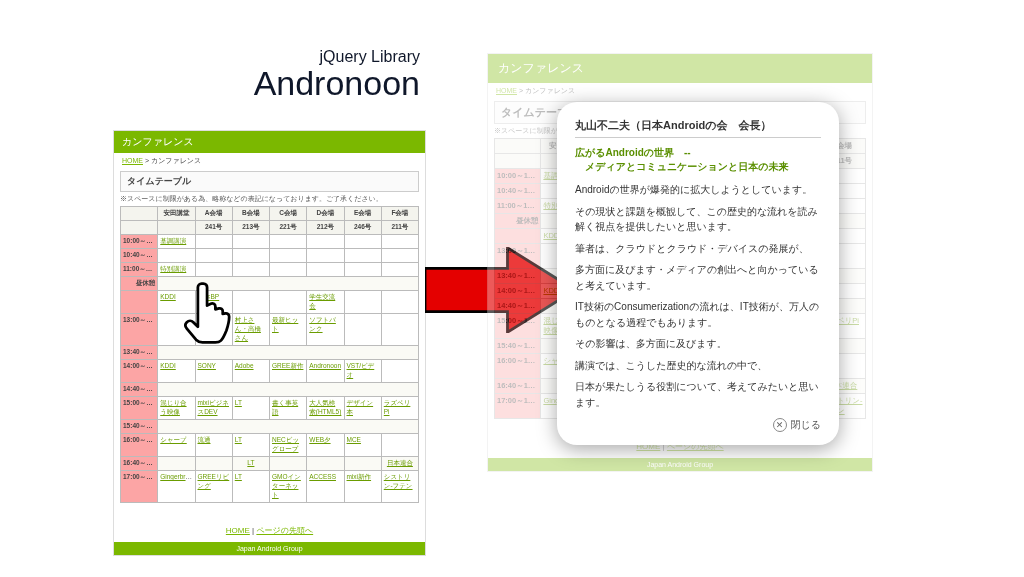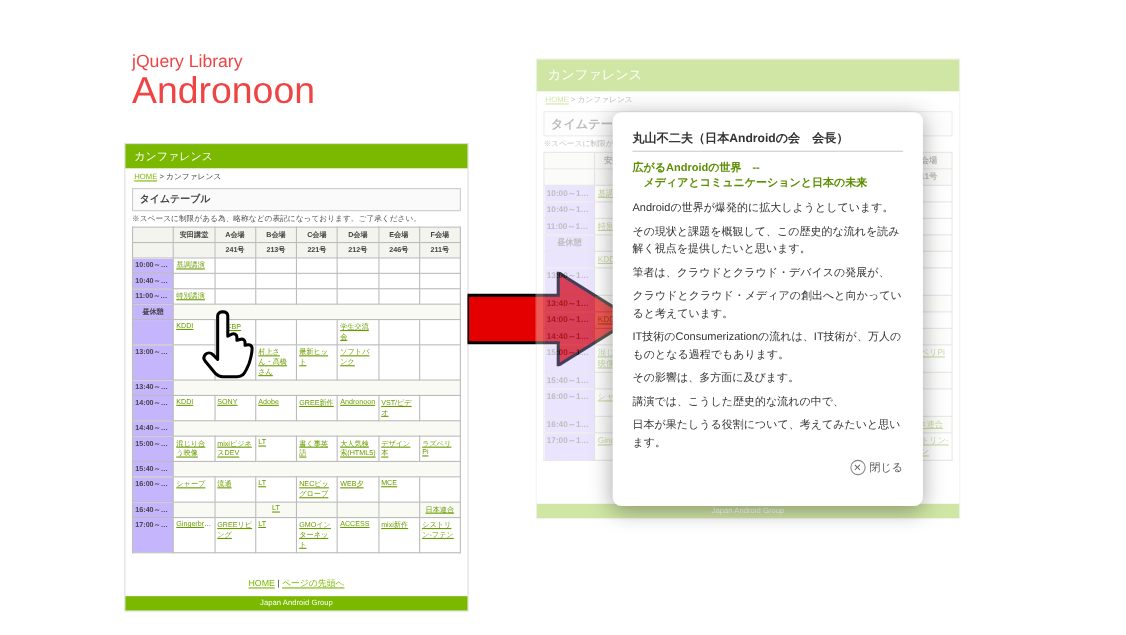--- a/index.html
+++ b/index.html
@@ -8,22 +8,23 @@
     height: 577px;
     font-family: "Hiragino Kaku Gothic Pro", "Meiryo", sans-serif;
     background: #fff;
     position: relative;
     overflow: hidden;
   }
   
   .heading {
     position: absolute;
     left: 120px; top: 48px;
+    text-align: right;
     width: 300px;
-    color: #ef4444;
+    color: #0f172a;
   }
   .heading .small { font-size: 16px; font-weight: 400; }
   .heading .big   { font-size: 34px; font-weight: 400; line-height: 1; }
 
   
   .page {
     position: absolute;
     width: 313px;
     border: 1px solid #ddd;
     background: #fff;
@@ -49,21 +50,21 @@
   .page .note { margin:2px 6px; font-size:7px; color:#555; }
   table.tt {
     margin:2px 6px 6px; border-collapse:collapse; width:calc(100% - 12px);
     font-size:6.5px; table-layout:fixed;
   }
   table.tt th, table.tt td {
     border:1px solid #bbb; padding:2px 2px; vertical-align:top;
     overflow:hidden; text-overflow:ellipsis;
   }
   table.tt thead th { background:#f4f4ee; font-weight:bold; text-align:center;}
-  table.tt td.time { background:#c4b5fd; font-weight:bold; white-space:nowrap; text-align:center;}
+  table.tt td.time { background:#fca5a5; font-weight:bold; white-space:nowrap; text-align:right;}
   table.tt td a, table.tt th a { color:#6a9c00; text-decoration:underline; }
   table.tt td.break { background:#fafaf5; text-align:center; color:#888;}
   .page .footlinks {
     text-align:center; padding:16px 0 6px; font-size:8px;
   }
   .page .footlinks a { color:#7bb800; text-decoration:underline; }
   .page .footer {
     background:#7bb800; color:#fff; text-align:center;
     font-size:7px; padding:3px 0;
   }
@@ -74,23 +75,23 @@
   .arrow {
     position:absolute; left:425px; top:247px; width:150px; height:86px;
   }
 
   
   .hand {
     position:absolute; left:180px; top:278px; width:56px; height:70px;
   }
   .modal {
     position:absolute; left:557px; top:102px; width:282px;
-    background:#fff; border-radius:8px;
+    background:#fff; border-radius:20px;
     box-shadow:0 4px 20px rgba(0,0,0,.35);
-    padding:16px 18px 28px; font-size:10px; color:#333;
+    padding:16px 18px 13px; font-size:10px; color:#333;
   }
   .modal h3 {
     font-size:11px; font-weight:bold; margin-bottom:6px;
     border-bottom:1px solid #ccc; padding-bottom:4px;
   }
   .modal h4 {
     color:#5a8f00; font-size:10px; font-weight:bold;
     margin:8px 0 8px; line-height:1.4;
   }
   .modal p { margin:6px 0; line-height:1.55; }
@@ -438,21 +439,21 @@
   <div class="footer">Japan Android Group</div>
 </div>
 
 <div class="modal">
   <h3>丸山不二夫（日本Androidの会　会長）</h3>
   <h4>広がるAndroidの世界　--<br>　メディアとコミュニケーションと日本の未来</h4>
   <div>
       <p>Androidの世界が爆発的に拡大しようとしています。</p>
       <p>その現状と課題を概観して、この歴史的な流れを読み解く視点を提供したいと思います。</p>
       <p>筆者は、クラウドとクラウド・デバイスの発展が、</p>
-      <p>クラウドとクラウド・メディアの創出へと向かっていると考えています。</p>
+      <p>多方面に及びます・メディアの創出へと向かっていると考えています。</p>
       <p>IT技術のConsumerizationの流れは、IT技術が、万人のものとなる過程でもあります。</p>
       <p>その影響は、多方面に及びます。</p>
       <p>講演では、こうした歴史的な流れの中で、</p>
       <p>日本が果たしうる役割について、考えてみたいと思います。</p>
     </div>
   <div class="close">
     <span class="xbtn">✕</span>
     <span>閉じる</span>
   </div>
 </div>

